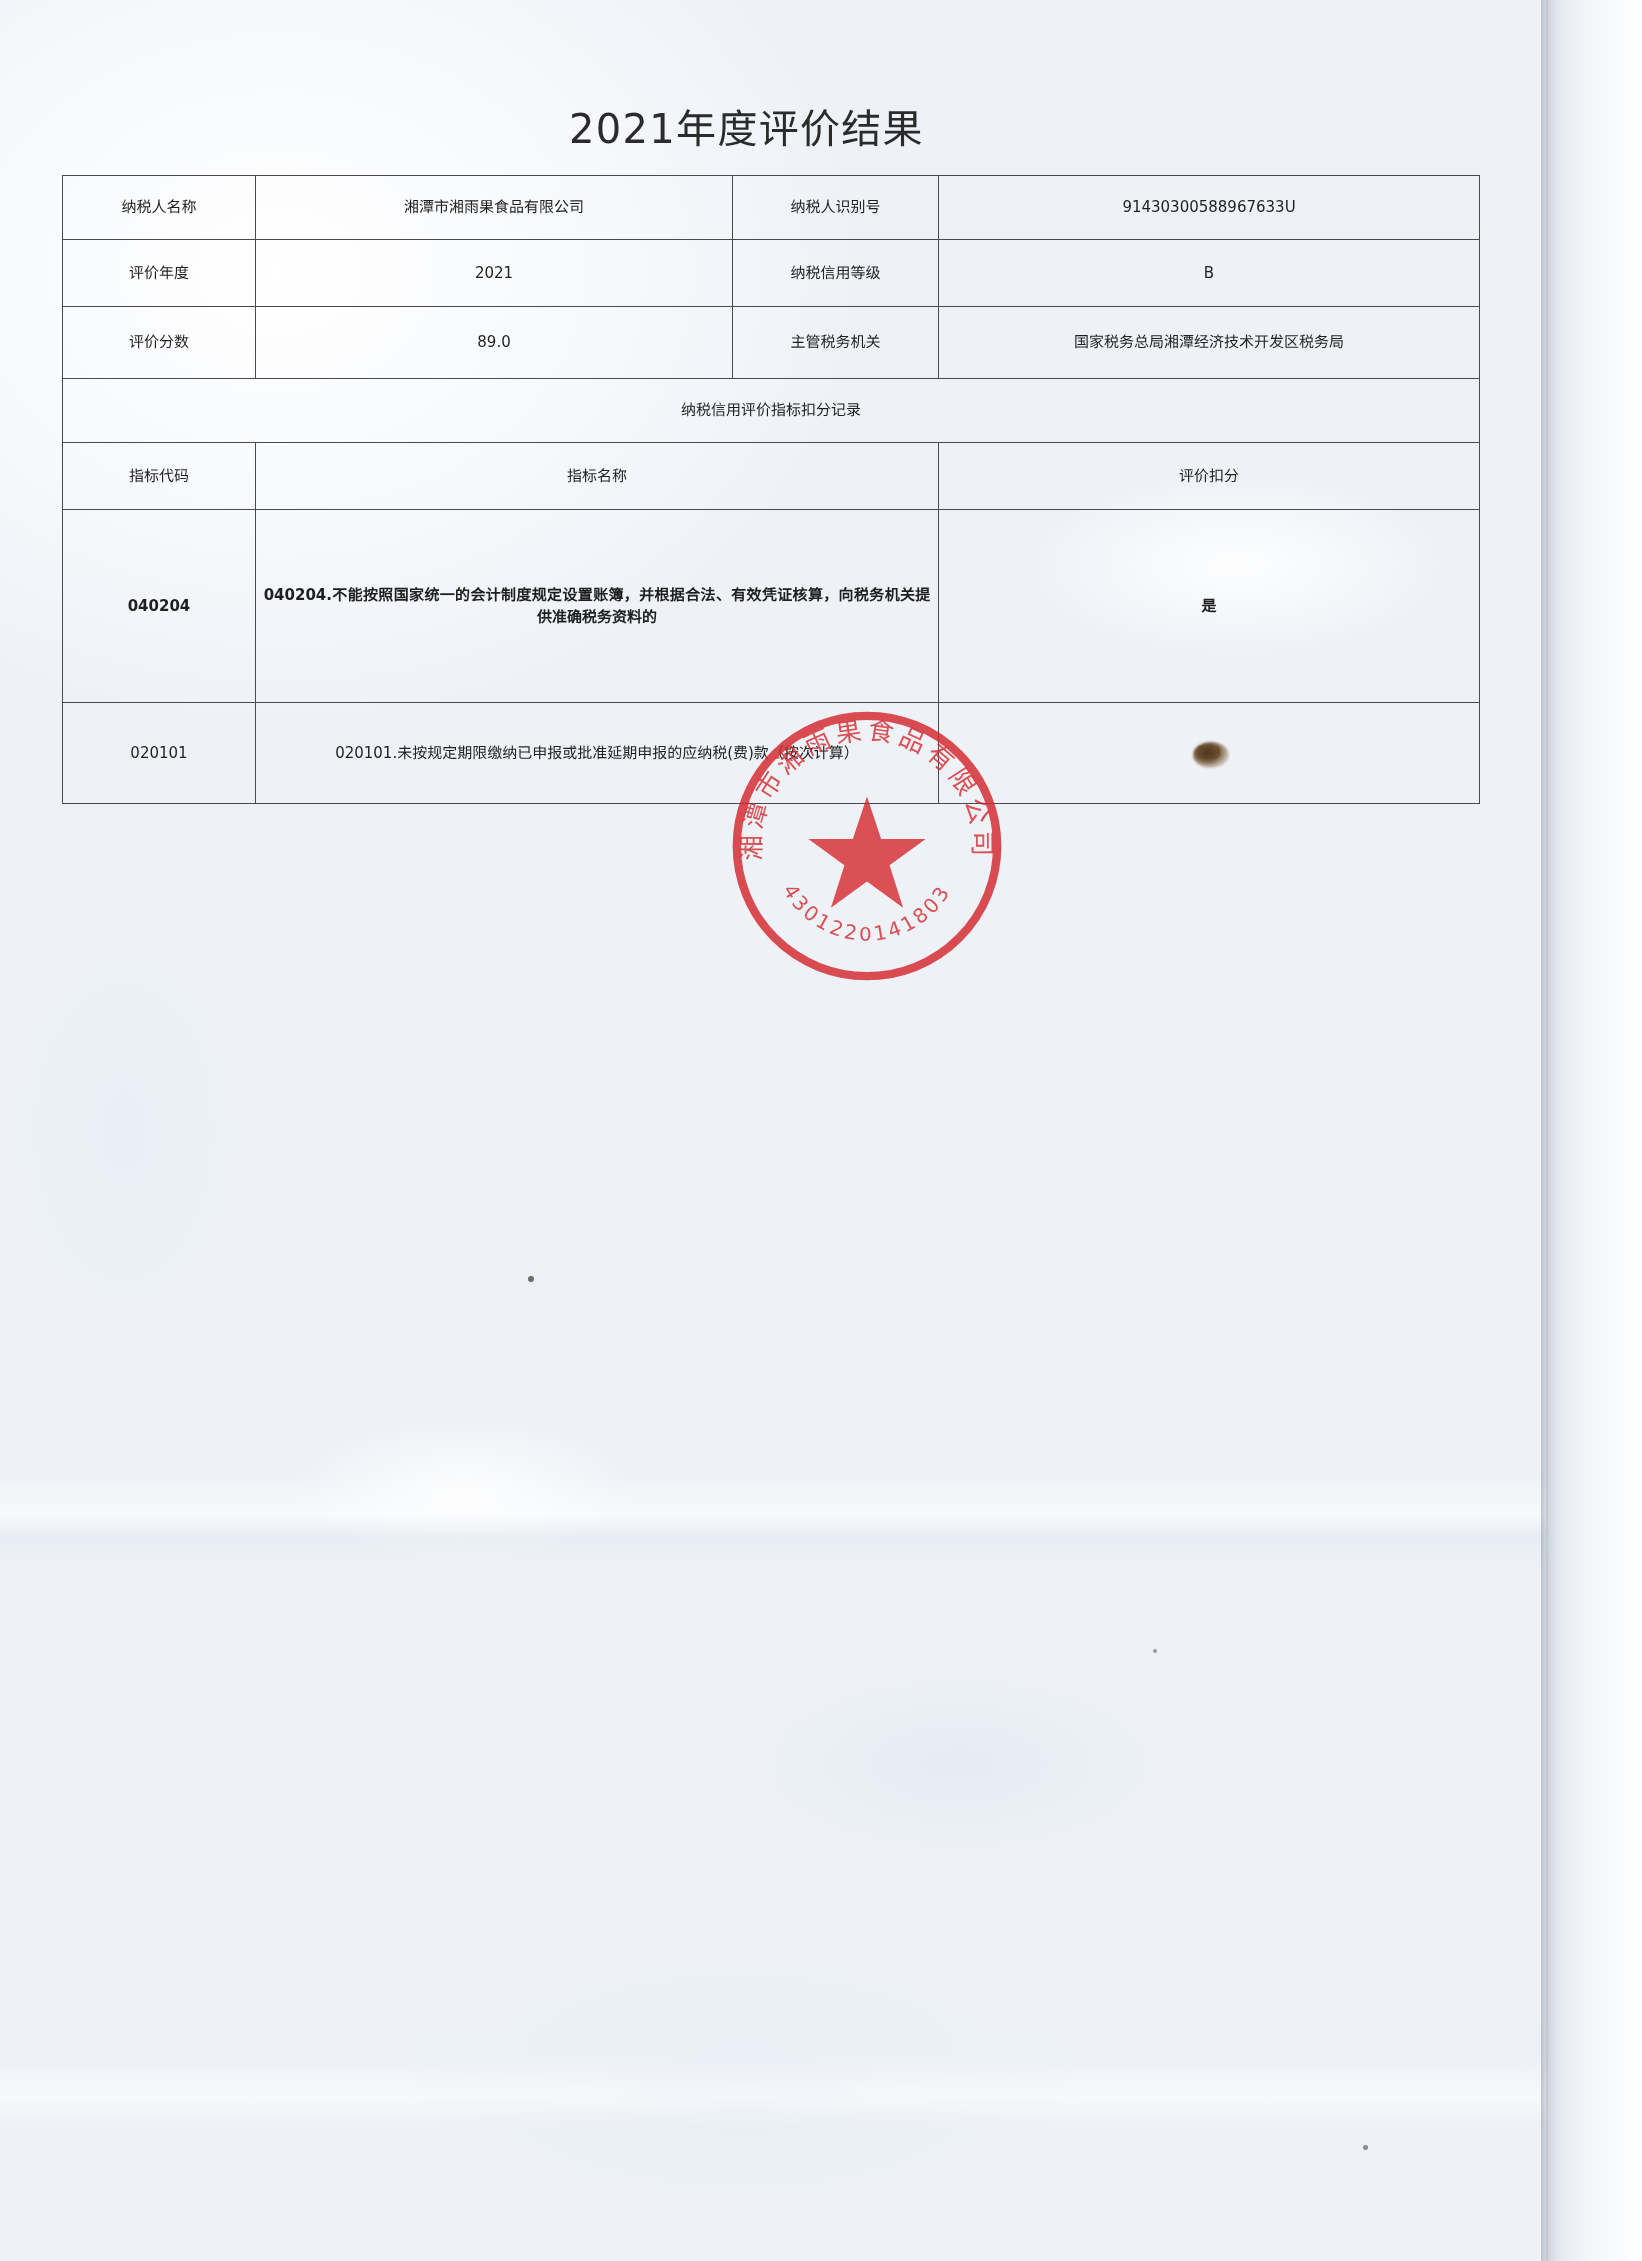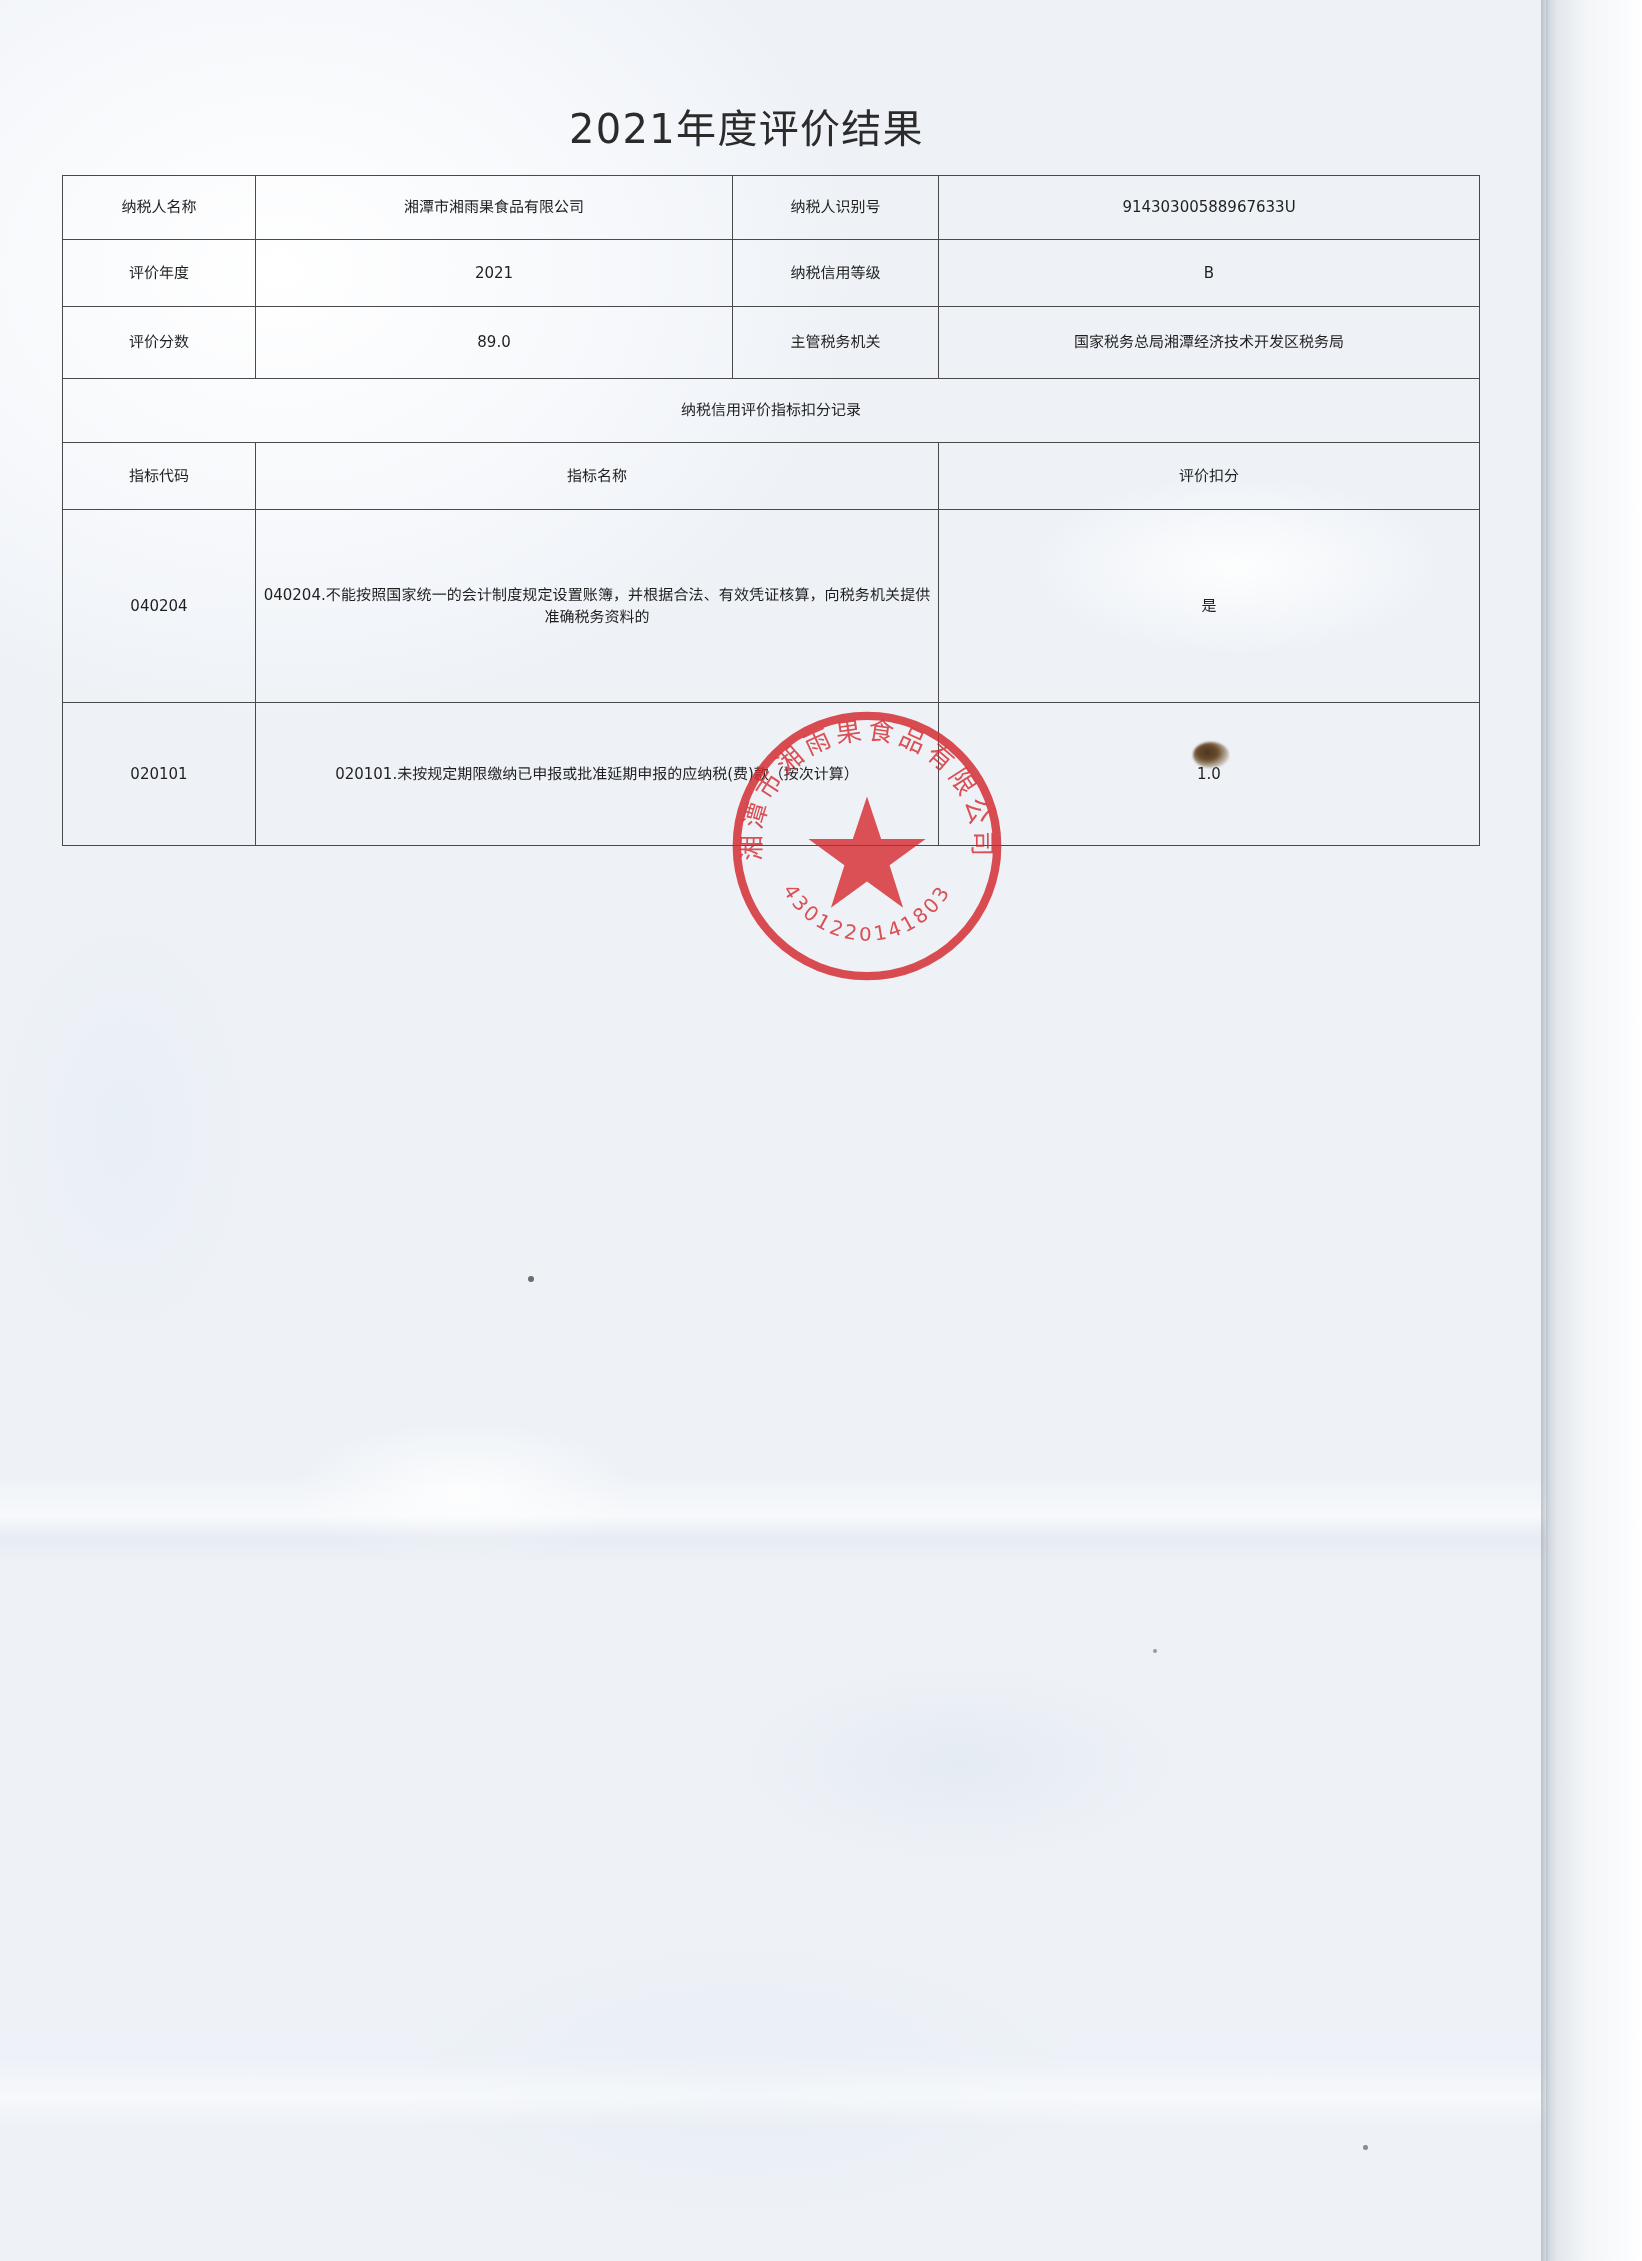--- a/index.html
+++ b/index.html
@@ -100,22 +100,22 @@
   .idx-name {
     text-align: left;
     font-size: 20px;
     line-height: 1.62;
     padding: 11.6px 17px 11.6px 17px;
   }
   .idx-name .just {
     text-align: justify;
     text-align-last: center;
   }
-  .row-idx1 { height: 193px; }
-  .row-idx2 { height: 143px; }
+  .row-idx1 { height: 193px; font-weight: bold; }
+  .row-idx2 { height: 101px; }
 
   
   .seal {
     position: absolute;
     left: 722px;
     top: 701px;
     width: 290px;
     height: 290px;
     pointer-events: none;
     opacity: .88;

